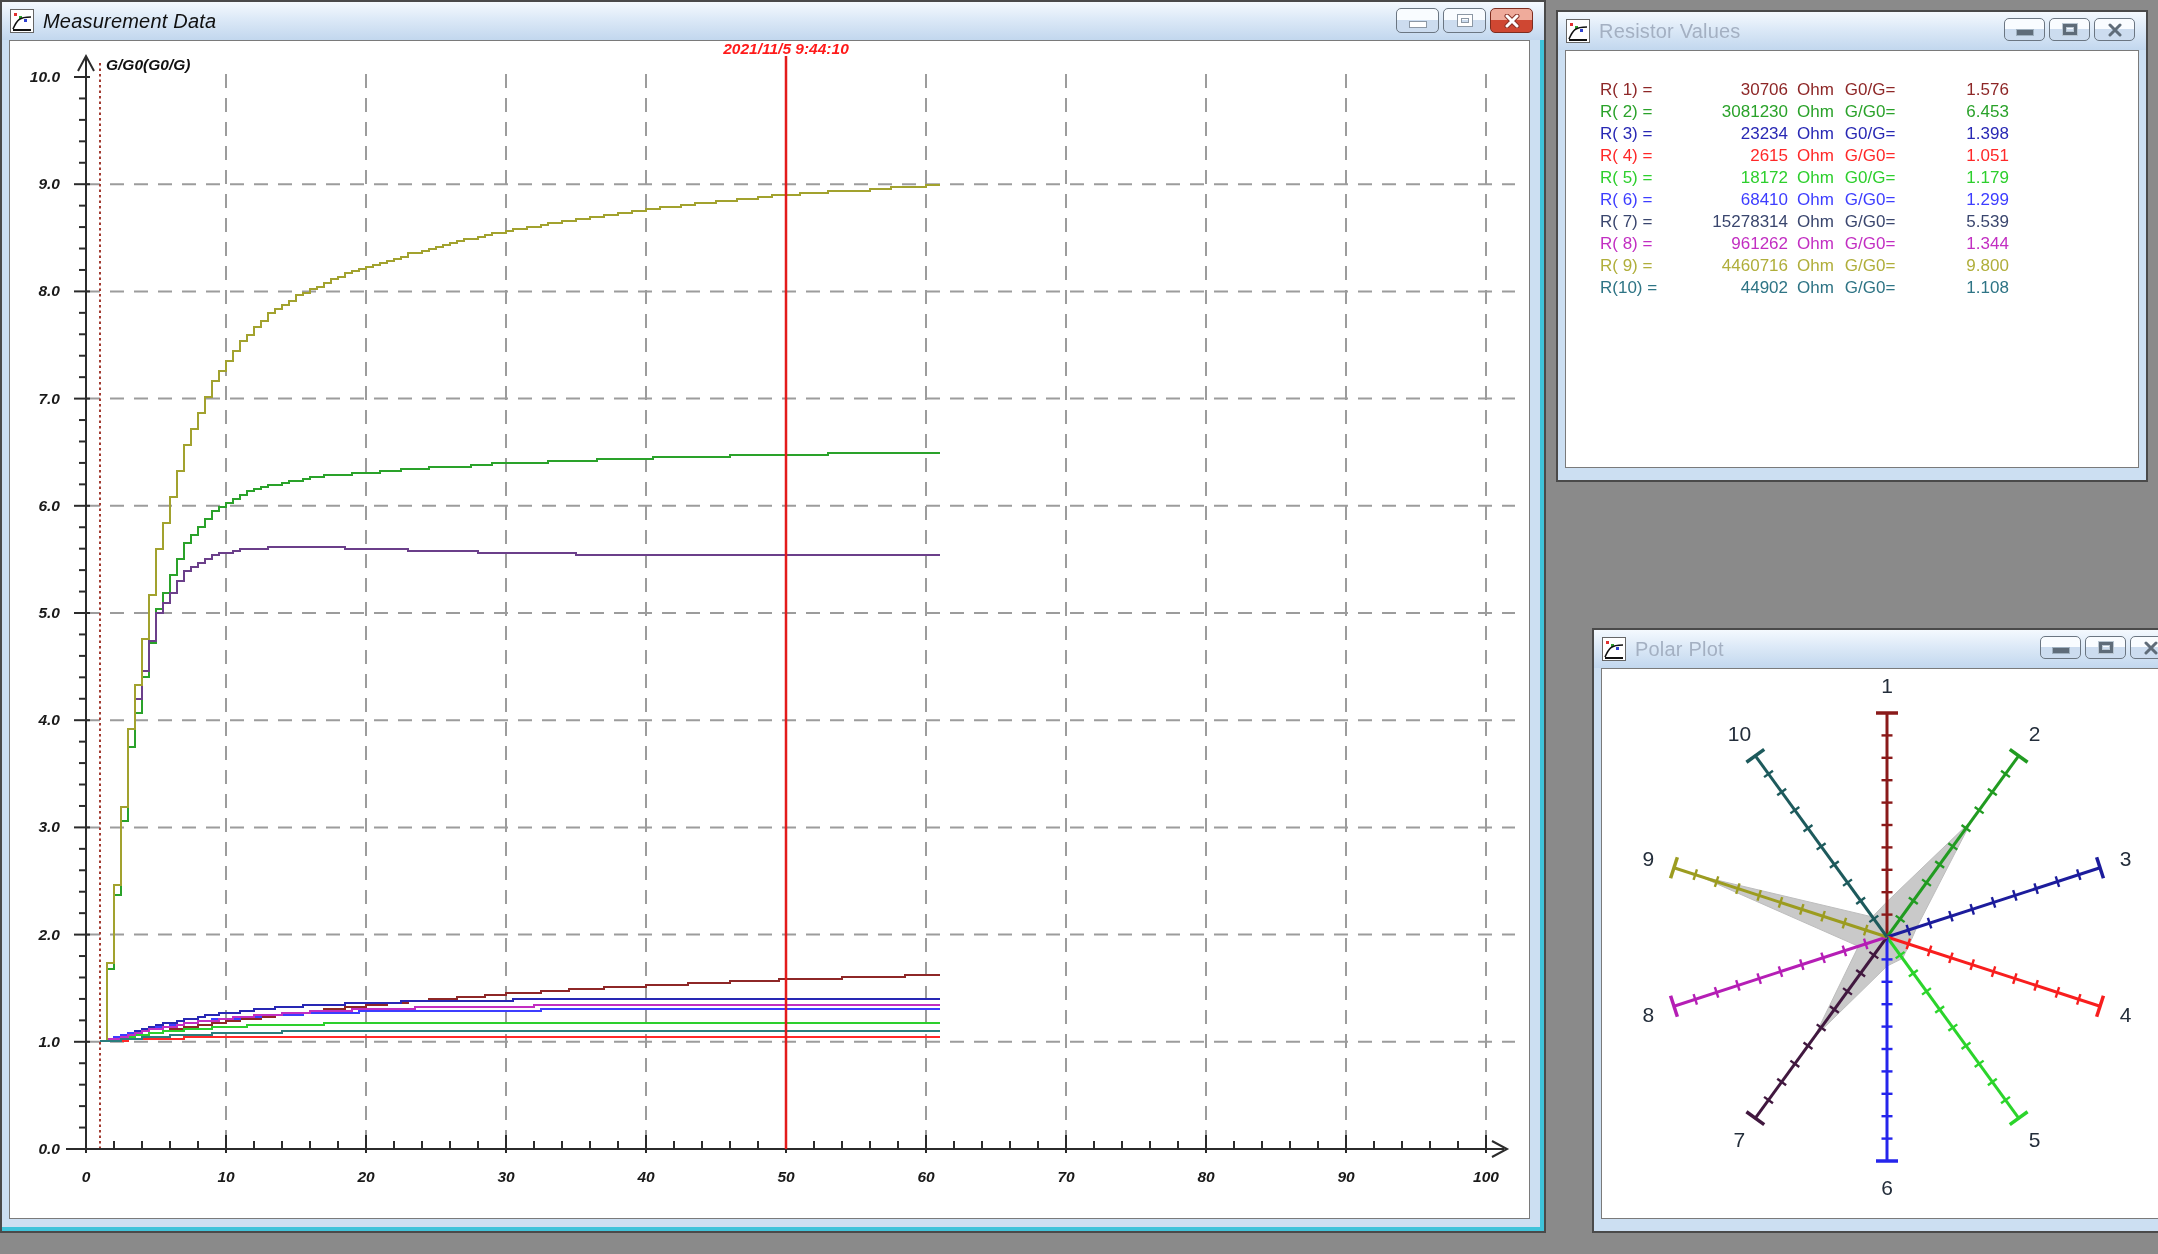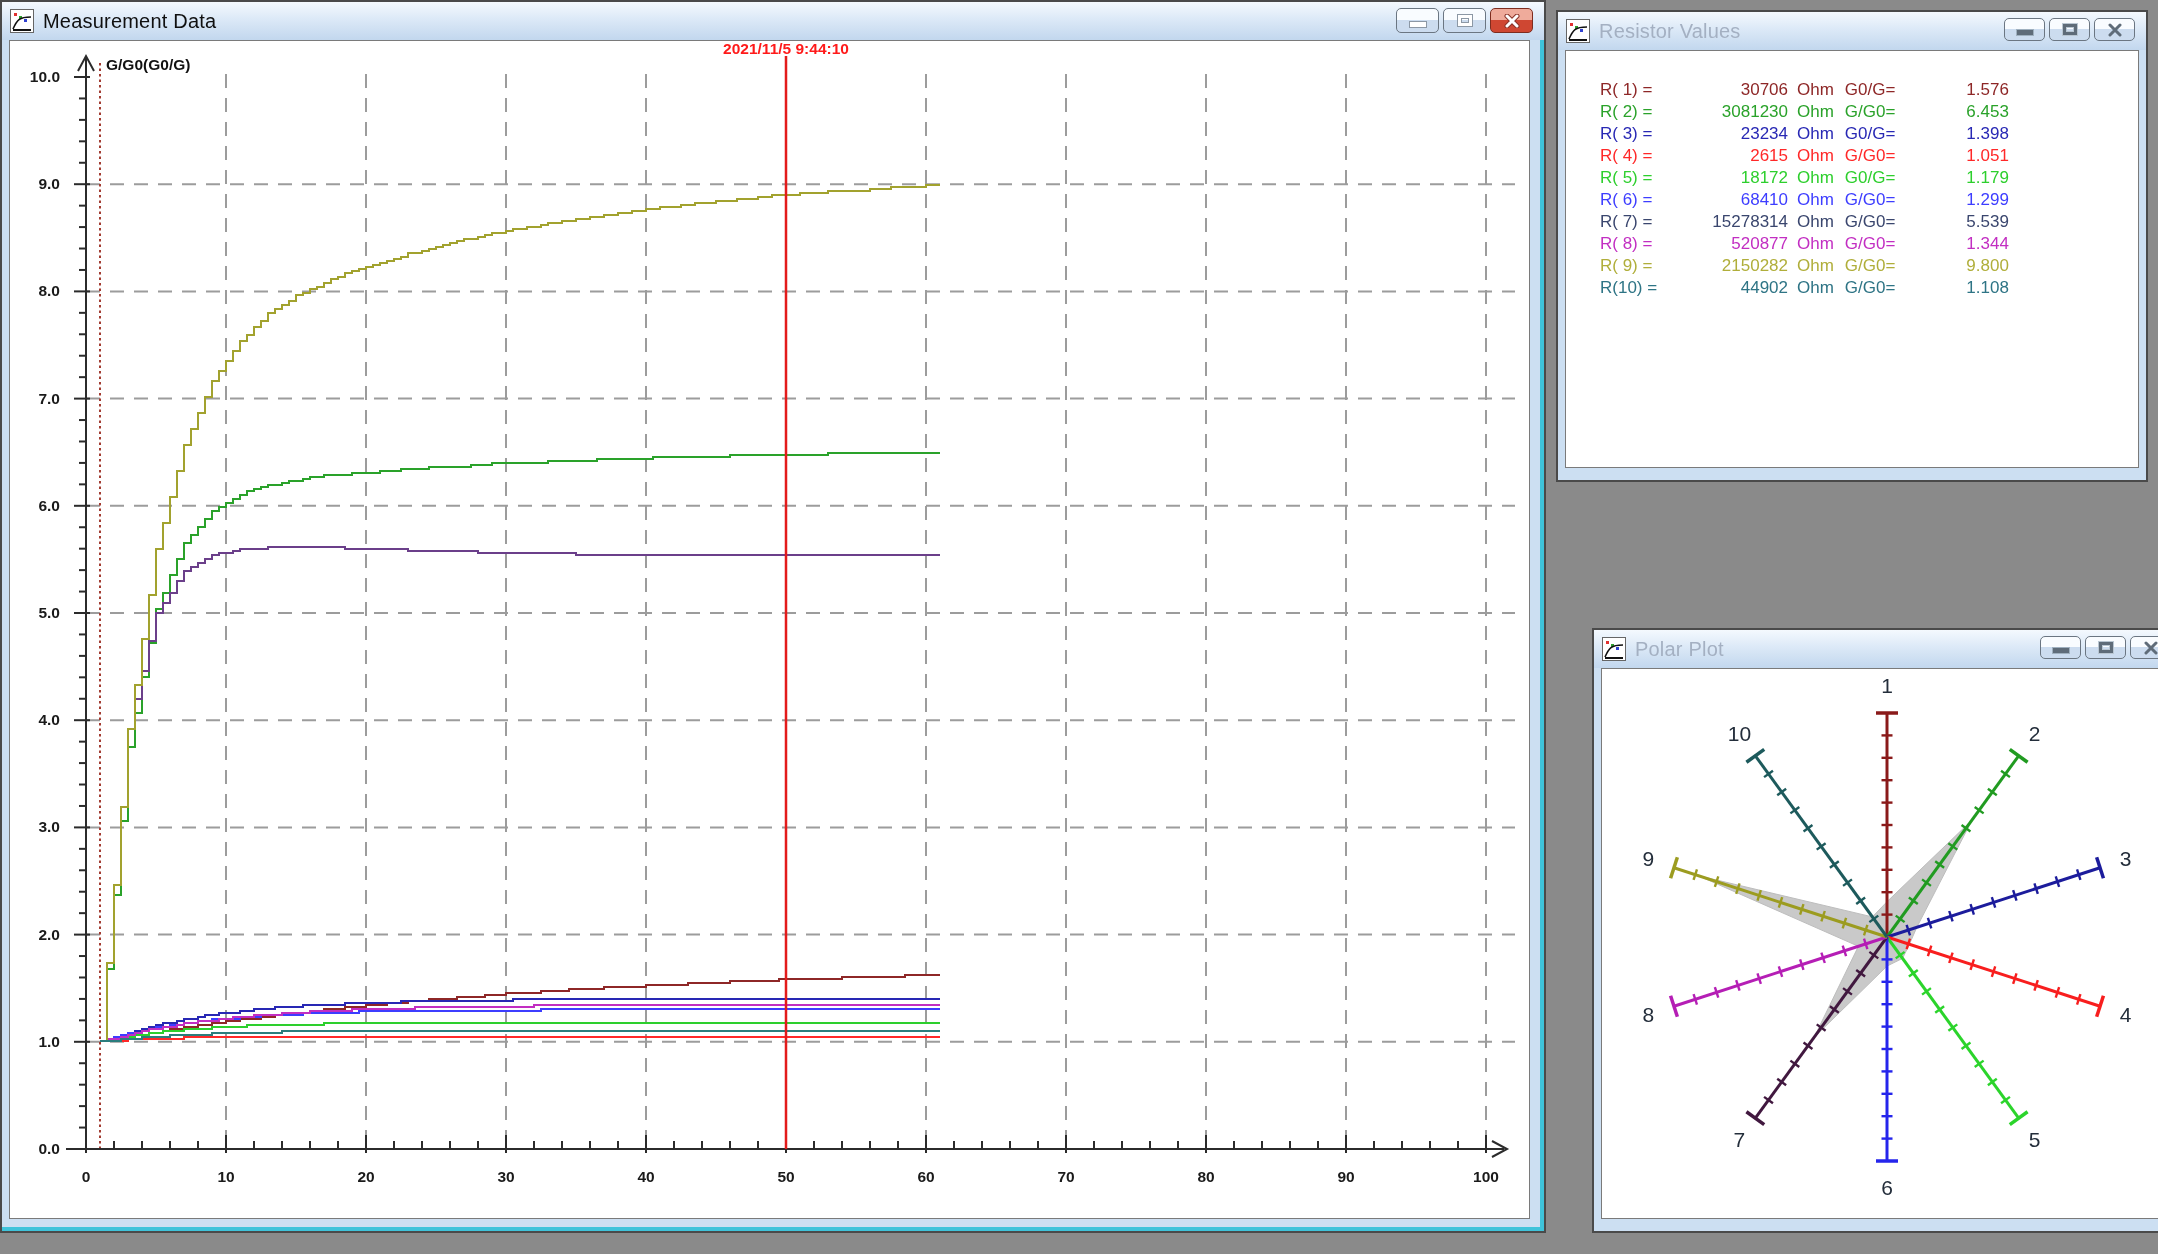--- a/index.html
+++ b/index.html
@@ -21,21 +21,21 @@
            display:flex;align-items:center;justify-content:center;padding:0;cursor:default;}
   .window.inactive .cap-btn{width:41px;height:23px;}
   .cap-btn.close-active{background:linear-gradient(#efab9b 0 46%,#cf4732 46% 100%);border-color:#7e2c1e;}
   .glyph-min{width:16px;height:5px;background:#fff;border:1px solid #8c98a5;margin-top:8px;}
   .window.inactive .glyph-min{background:#5f6c79;border-color:#9fb0bf;margin-top:6px;}
   .glyph-max{width:14px;height:11px;box-sizing:border-box;border:3px solid #fff;
              box-shadow:0 0 0 1px #8c98a5, inset 0 0 0 1px #8c98a5;}
   .window.inactive .glyph-max{border-color:#5f6c79;box-shadow:0 0 0 1px #b9c6d2, inset 0 0 0 1px #b9c6d2;}
   .client{position:absolute;background:#fff;border:1px solid #7a7a7a;overflow:hidden;}
 
-  #win-measure{left:0;top:0;width:1546px;height:1233px;}
+  #win-measure{left:0;top:0;width:1546px;height:1233px;font-style:italic;}
   #win-measure .client{left:7px;right:14px;top:38px;bottom:12px;}
   #win-resistor{left:1556px;top:10px;width:592px;height:472px;}
   #win-resistor .client{left:7px;right:7px;top:38px;bottom:12px;}
   #win-polar{left:1556px;top:628px;width:592px;height:605px;margin-left:36px;}
   #win-polar .client{left:7px;right:7px;top:38px;bottom:12px;}
 
   
   #resistor-list{padding-top:28px;margin-left:12px;}
   .r-row{display:flex;height:22px;align-items:center;font-size:17px;padding-left:22px;white-space:pre;}
   .r-label{width:72px;}
@@ -281,22 +281,22 @@
     </header>
     <div class="client">
       <div id="resistor-list">
           <div class="r-row" style="color: rgb(142, 39, 39);"><span class="r-label">R( 1) =</span><span class="r-ohm">30706</span><span class="r-unit">Ohm</span><span class="r-ratio-label">G0/G=</span><span class="r-ratio">1.576</span></div>
           <div class="r-row" style="color: rgb(42, 162, 42);"><span class="r-label">R( 2) =</span><span class="r-ohm">3081230</span><span class="r-unit">Ohm</span><span class="r-ratio-label">G/G0=</span><span class="r-ratio">6.453</span></div>
           <div class="r-row" style="color: rgb(40, 40, 180);"><span class="r-label">R( 3) =</span><span class="r-ohm">23234</span><span class="r-unit">Ohm</span><span class="r-ratio-label">G0/G=</span><span class="r-ratio">1.398</span></div>
           <div class="r-row" style="color: rgb(255, 40, 40);"><span class="r-label">R( 4) =</span><span class="r-ohm">2615</span><span class="r-unit">Ohm</span><span class="r-ratio-label">G/G0=</span><span class="r-ratio">1.051</span></div>
           <div class="r-row" style="color: rgb(45, 207, 45);"><span class="r-label">R( 5) =</span><span class="r-ohm">18172</span><span class="r-unit">Ohm</span><span class="r-ratio-label">G0/G=</span><span class="r-ratio">1.179</span></div>
           <div class="r-row" style="color: rgb(61, 61, 255);"><span class="r-label">R( 6) =</span><span class="r-ohm">68410</span><span class="r-unit">Ohm</span><span class="r-ratio-label">G/G0=</span><span class="r-ratio">1.299</span></div>
           <div class="r-row" style="color: rgb(58, 70, 110);"><span class="r-label">R( 7) =</span><span class="r-ohm">15278314</span><span class="r-unit">Ohm</span><span class="r-ratio-label">G/G0=</span><span class="r-ratio">5.539</span></div>
-          <div class="r-row" style="color: rgb(194, 46, 194);"><span class="r-label">R( 8) =</span><span class="r-ohm">520877</span><span class="r-unit">Ohm</span><span class="r-ratio-label">G/G0=</span><span class="r-ratio">1.344</span></div>
-          <div class="r-row" style="color: rgb(176, 174, 58); align-items: center;"><span class="r-label">R( 9) =</span><span class="r-ohm">2150282</span><span class="r-unit">Ohm</span><span class="r-ratio-label">G/G0=</span><span class="r-ratio">9.800</span></div>
+          <div class="r-row" style="color: rgb(194, 46, 194);"><span class="r-label">R( 8) =</span><span class="r-ohm">961262</span><span class="r-unit">Ohm</span><span class="r-ratio-label">G/G0=</span><span class="r-ratio">1.344</span></div>
+          <div class="r-row" style="color: rgb(176, 174, 58); align-items: center;"><span class="r-label">R( 9) =</span><span class="r-ohm">4460716</span><span class="r-unit">Ohm</span><span class="r-ratio-label">G/G0=</span><span class="r-ratio">9.800</span></div>
           <div class="r-row" style="color: rgb(46, 116, 133);"><span class="r-label">R(10) =</span><span class="r-ohm">44902</span><span class="r-unit">Ohm</span><span class="r-ratio-label">G/G0=</span><span class="r-ratio">1.108</span></div>
         </div>
     </div>
   </section>
 
   <section class="window inactive" id="win-polar">
     <header class="titlebar">
       <span class="app-icon">
         <svg width="24" height="24" viewBox="0 0 24 24">
           <rect x="0.5" y="0.5" width="23" height="23" fill="#fff" stroke="#666"></rect>

